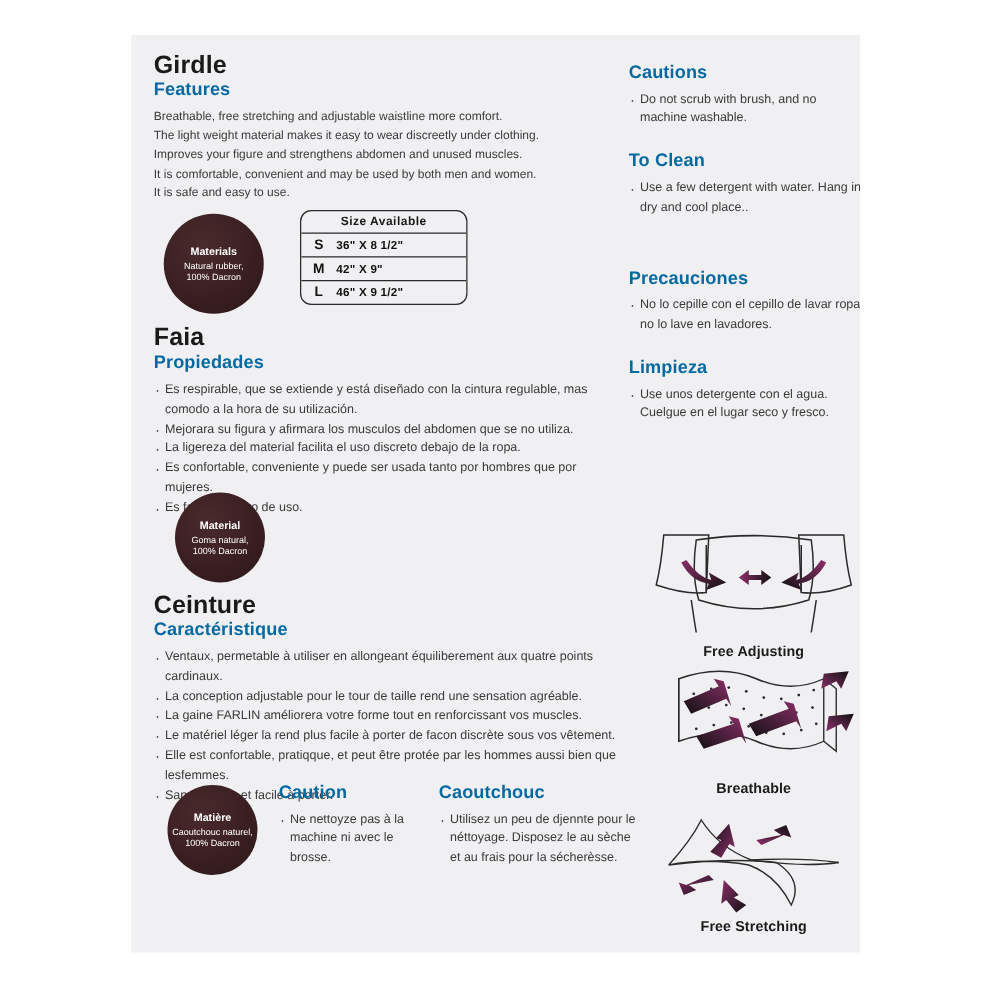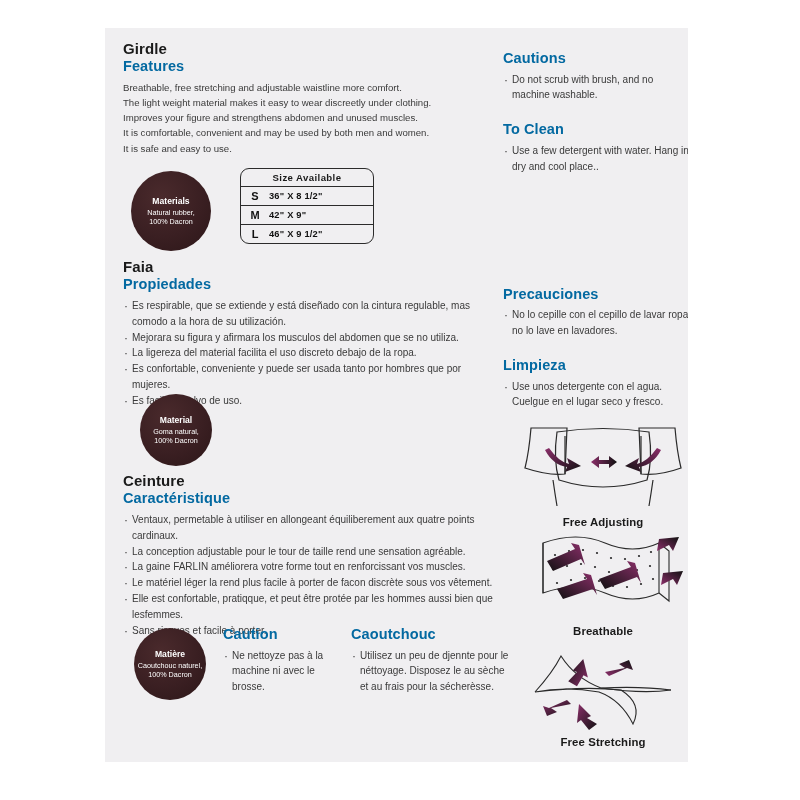--- a/index.html
+++ b/index.html
@@ -13,21 +13,21 @@
     position:absolute;
     left:105px;top:28px;
     width:583px;height:734px;
     background:#f0eff1;
     overflow:hidden;
   }
   .col-left{position:absolute;left:18px;top:12px;width:390px;}
   .col-right{position:absolute;left:398px;top:22px;width:190px;}
 
   h1.sec{
-    font-size:15px;font-weight:bold;color:#1a1a1a;
+    font-size:20px;font-weight:bold;color:#1a1a1a;
     margin:0;line-height:1.22;letter-spacing:.1px;
   }
   h2.sub{
     font-size:14.5px;font-weight:bold;color:#0369a1;
     margin:0 0 4px 0;line-height:1.22;letter-spacing:.1px;
   }
   p.body{
     font-size:9.6px;color:#3a3a3a;margin:0;line-height:1.58;
   }
   ul.bullets{margin:0;padding:0;list-style:none;}
@@ -171,21 +171,21 @@
       </ul>
     </div>
 
     <div style="margin-top:18px;">
       <h2 class="sub">To Clean</h2>
       <ul class="bullets">
         <li>Use a few detergent with water. Hang in dry and cool place..</li>
       </ul>
     </div>
 
-    <div style="margin-top:111px;">
+    <div style="margin-top:40px;">
       <h2 class="sub">Precauciones</h2>
       <ul class="bullets">
         <li>No lo cepille con el cepillo de lavar ropa, no lo lave en lavadores.</li>
       </ul>
     </div>
 
     <div style="margin-top:18px;">
       <h2 class="sub">Limpieza</h2>
       <ul class="bullets">
         <li>Use unos detergente con el agua. Cuelgue en el lugar seco y fresco.</li>

